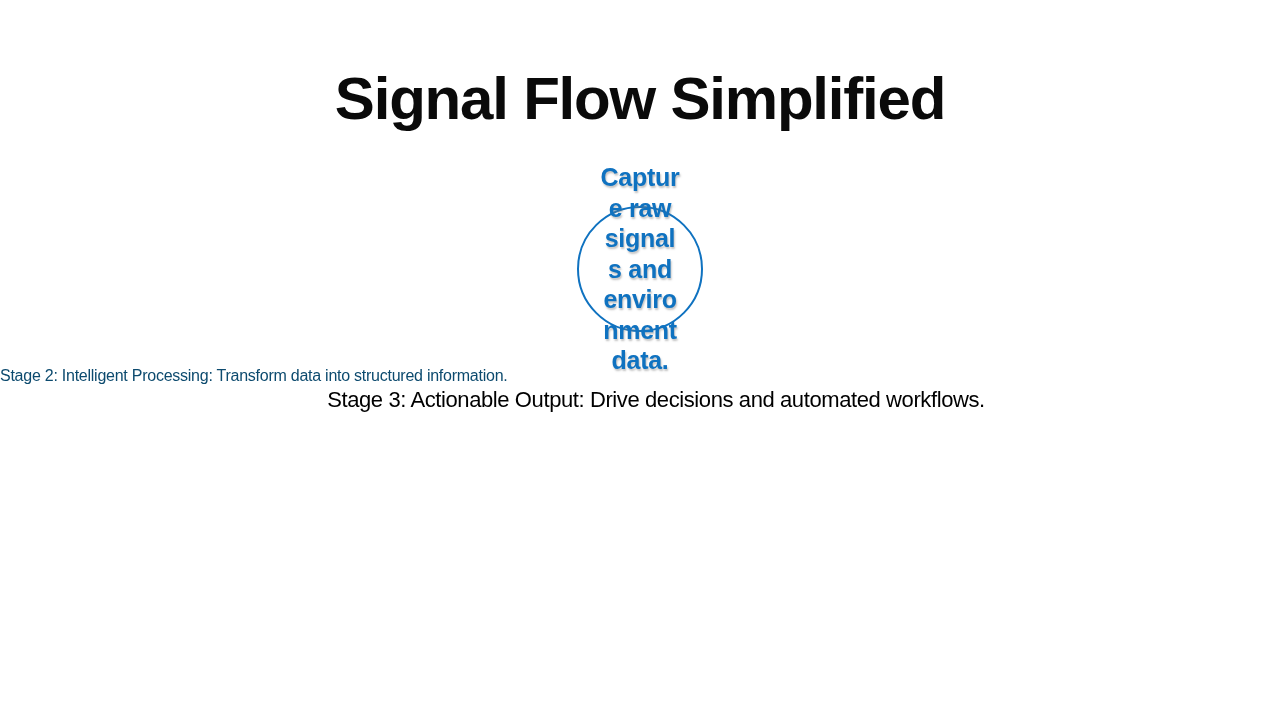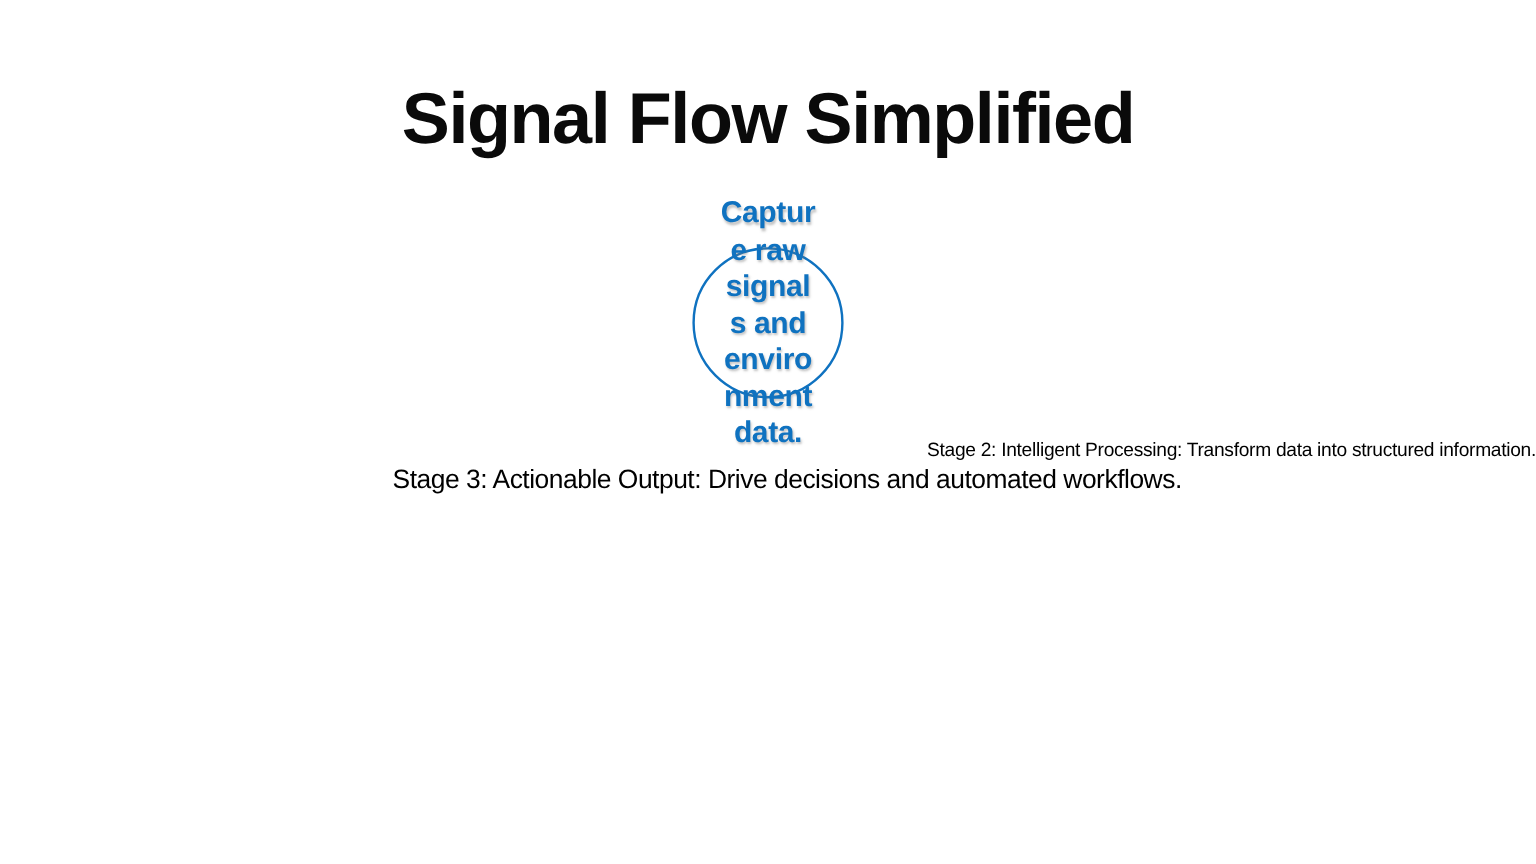--- a/index.html
+++ b/index.html
@@ -80,27 +80,27 @@
     text-shadow: 1px 2px 2px rgba(120,120,120,0.45);
     white-space: normal;
   }
 
   
   #stage-two-line {
     position: absolute;
     left: 0;
     top: 366px;
     width: 1280px;
-    text-align: right;
+    text-align: left;
     font-family: "Liberation Sans", sans-serif;
     font-size: 16px;
     font-weight: normal;
     line-height: 20px;
     letter-spacing: -0.25px;
-    color: #000000;
+    color: #0c4a6e;
     white-space: nowrap;
   }
 
   #stage-three-line {
     position: absolute;
     left: 0;
     top: 386px;
     width: 1280px;
     text-align: center;
     font-family: "Liberation Sans", sans-serif;

